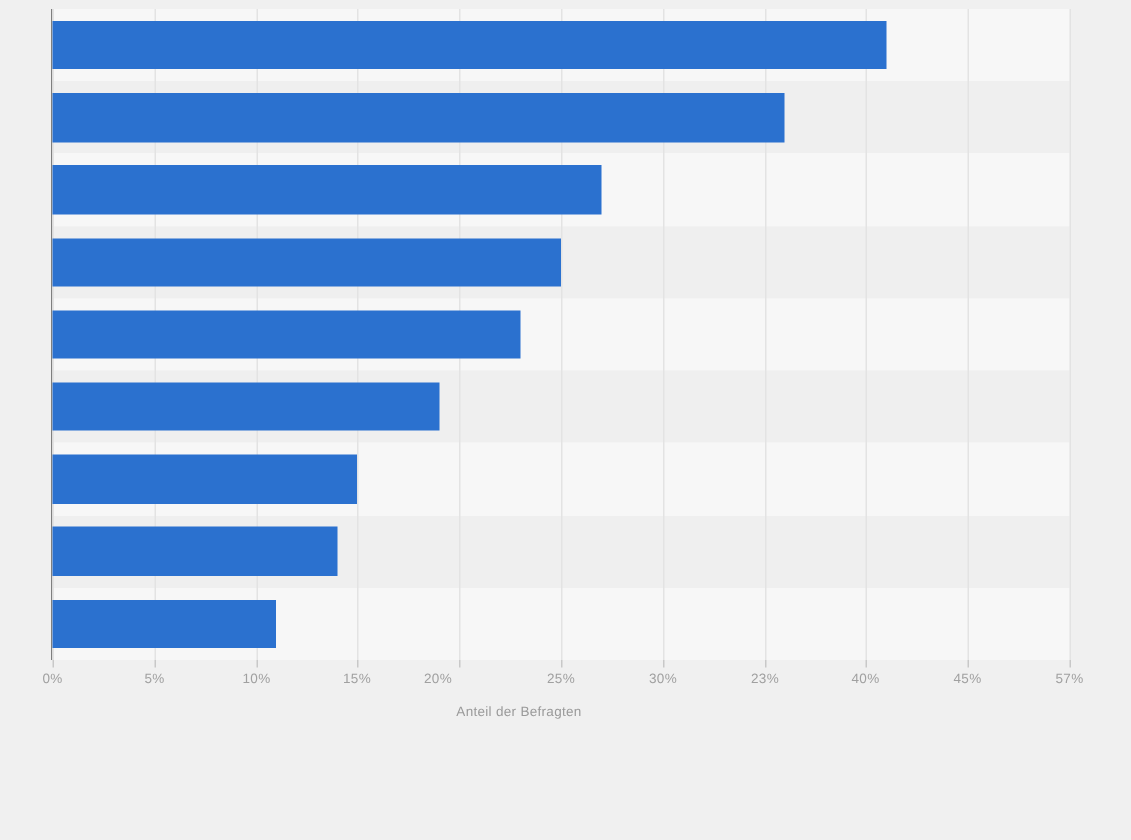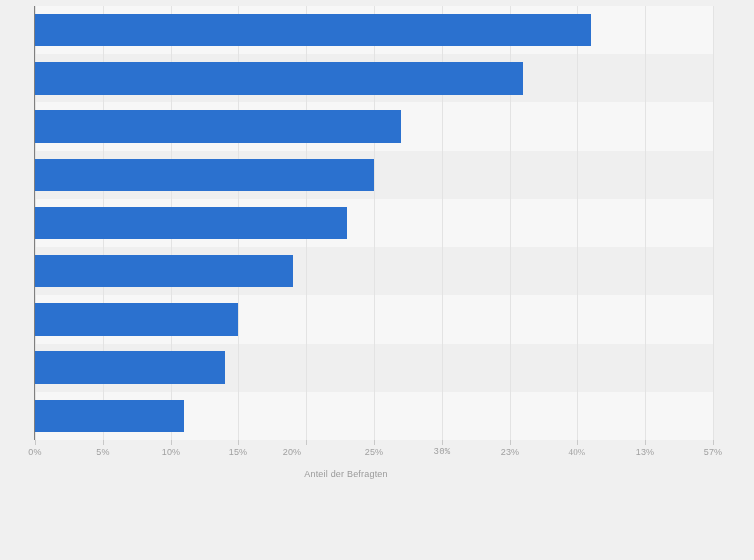--- a/index.html
+++ b/index.html
@@ -174,26 +174,26 @@
       <div class="tick-label" style="left: 103px; color: rgb(160, 160, 160);">5%</div>
       <div class="tick-mark" style="left: 171px;"></div>
       <div class="tick-label" style="left: 171px; color: rgb(160, 160, 160);">10%</div>
       <div class="tick-mark" style="left: 238px;"></div>
       <div class="tick-label" style="left: 238px; color: rgb(160, 160, 160);">15%</div>
       <div class="tick-mark" style="left: 306px;"></div>
       <div class="tick-label" style="left: 292px; color: rgb(160, 160, 160);">20%</div>
       <div class="tick-mark" style="left: 374px;"></div>
       <div class="tick-label" style="left: 374px; color: rgb(160, 160, 160);">25%</div>
       <div class="tick-mark" style="left: 442px;"></div>
-      <div class="tick-label" style="left: 442px; color: rgb(160, 160, 160); font-family: Liberation Mono, monospace;">30%</div>
+      <div class="tick-label" style="left: 442px; color: rgb(160, 160, 160);">30%</div>
       <div class="tick-mark" style="left: 510px;"></div>
       <div class="tick-label" style="left: 510px; color: rgb(160, 160, 160);">23%</div>
       <div class="tick-mark" style="left: 577px;"></div>
-      <div class="tick-label" style="left: 577px; color: rgb(160, 160, 160); font-family: Liberation Serif, serif;">40%</div>
+      <div class="tick-label" style="left: 577px; color: rgb(160, 160, 160);">40%</div>
       <div class="tick-mark" style="left: 645px;"></div>
-      <div class="tick-label" style="left: 645px; color: rgb(160, 160, 160);">13%</div>
+      <div class="tick-label" style="left: 645px; color: rgb(160, 160, 160);">45%</div>
       <div class="tick-mark" style="left: 713px;"></div>
       <div class="tick-label" style="left: 713px; color: rgb(160, 160, 160);">57%</div>
     </div>
 
   <div class="x-axis-title" style="color: rgb(154, 154, 154);">Anteil der Befragten</div>
 
 </div>
 
 </body></html>

